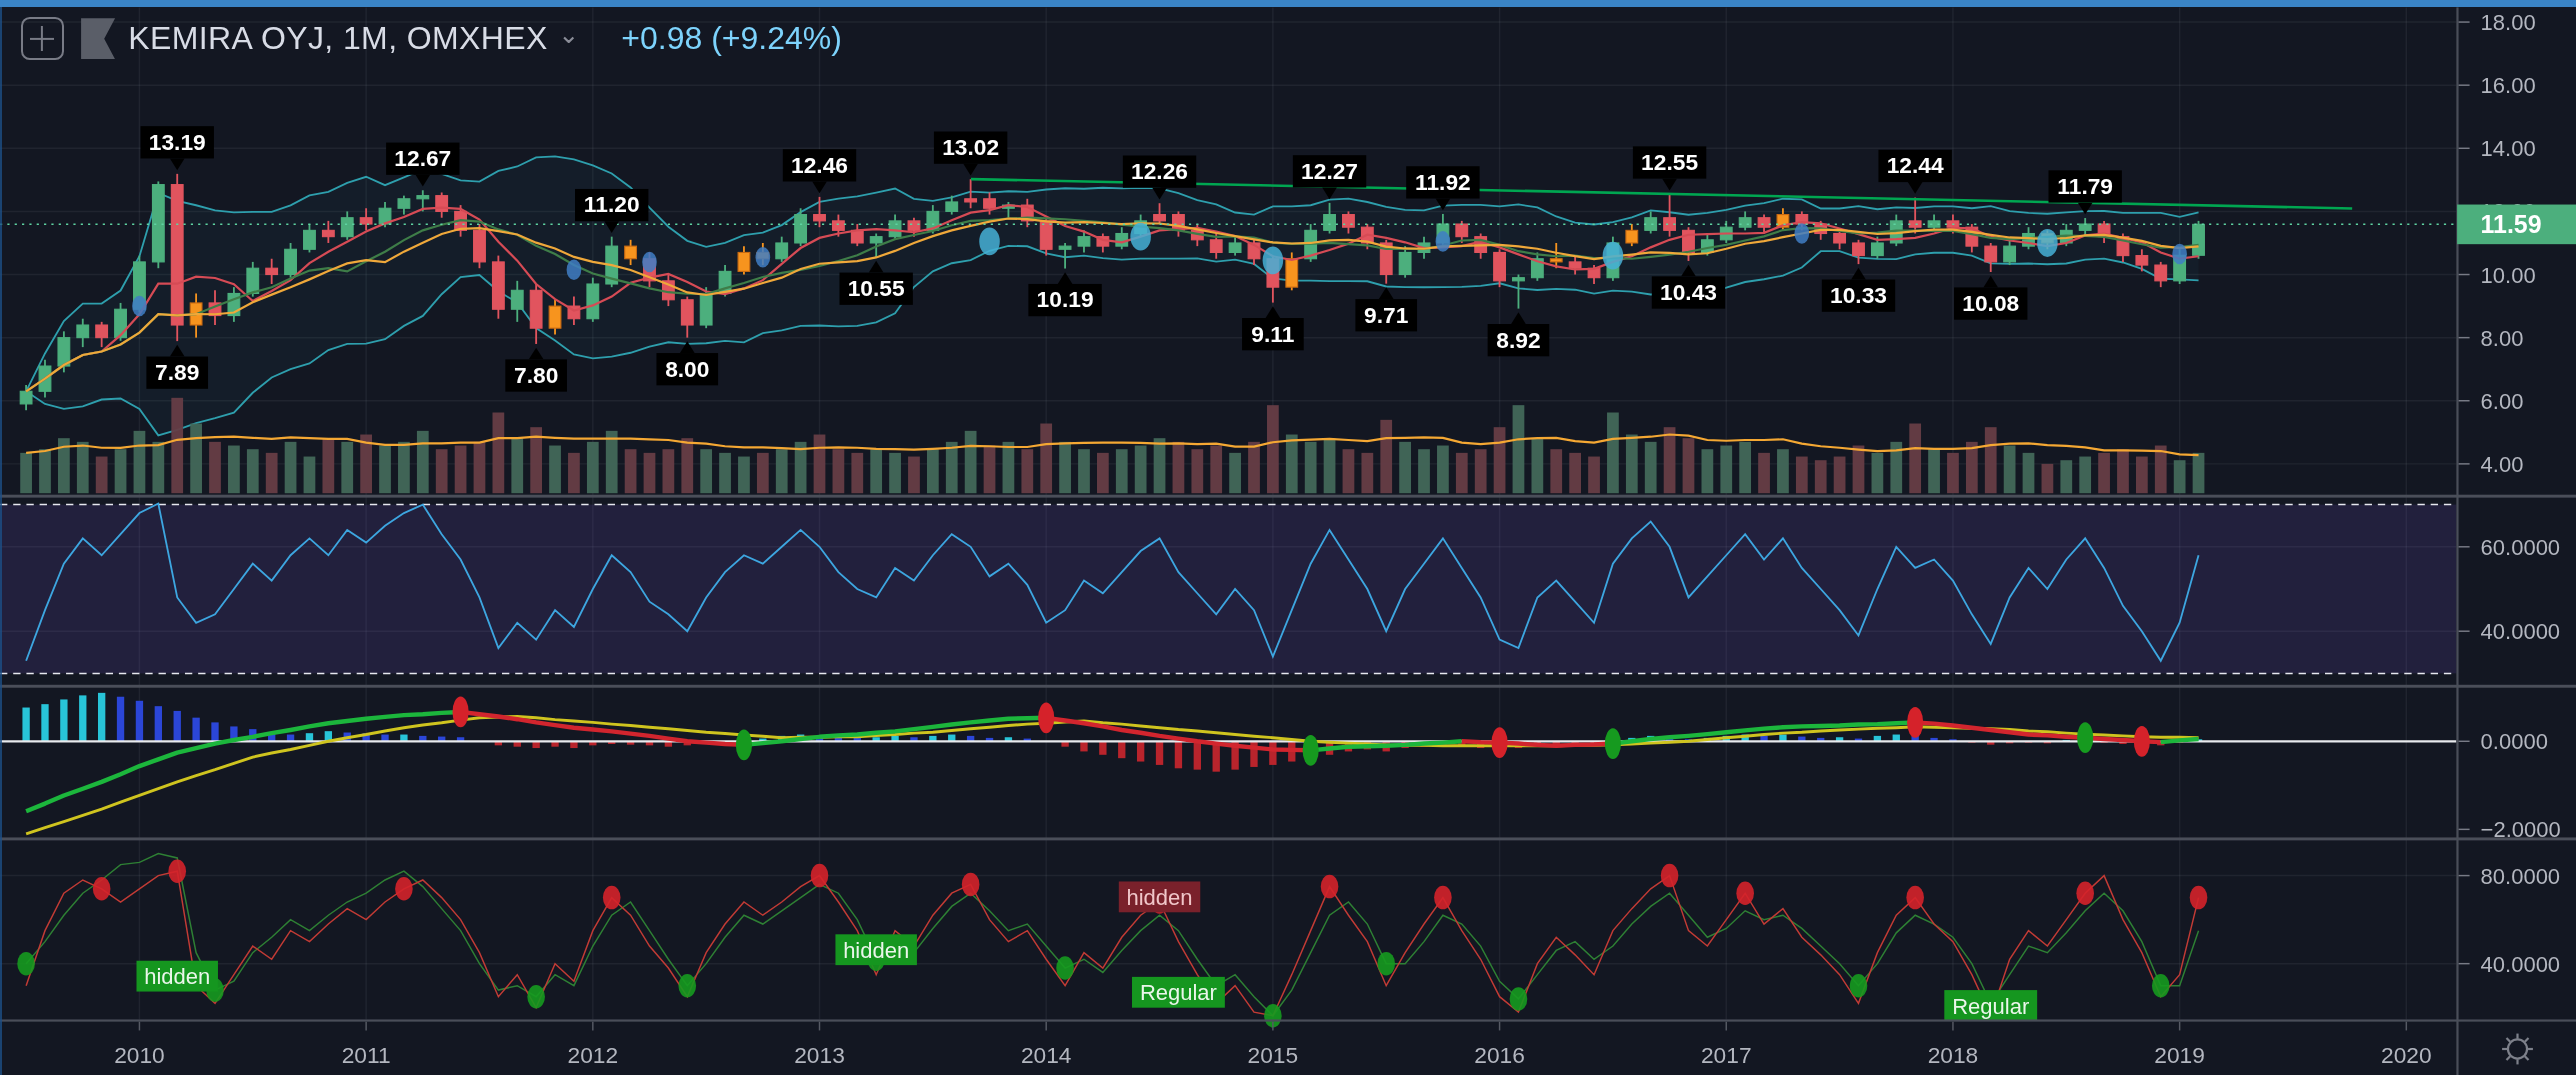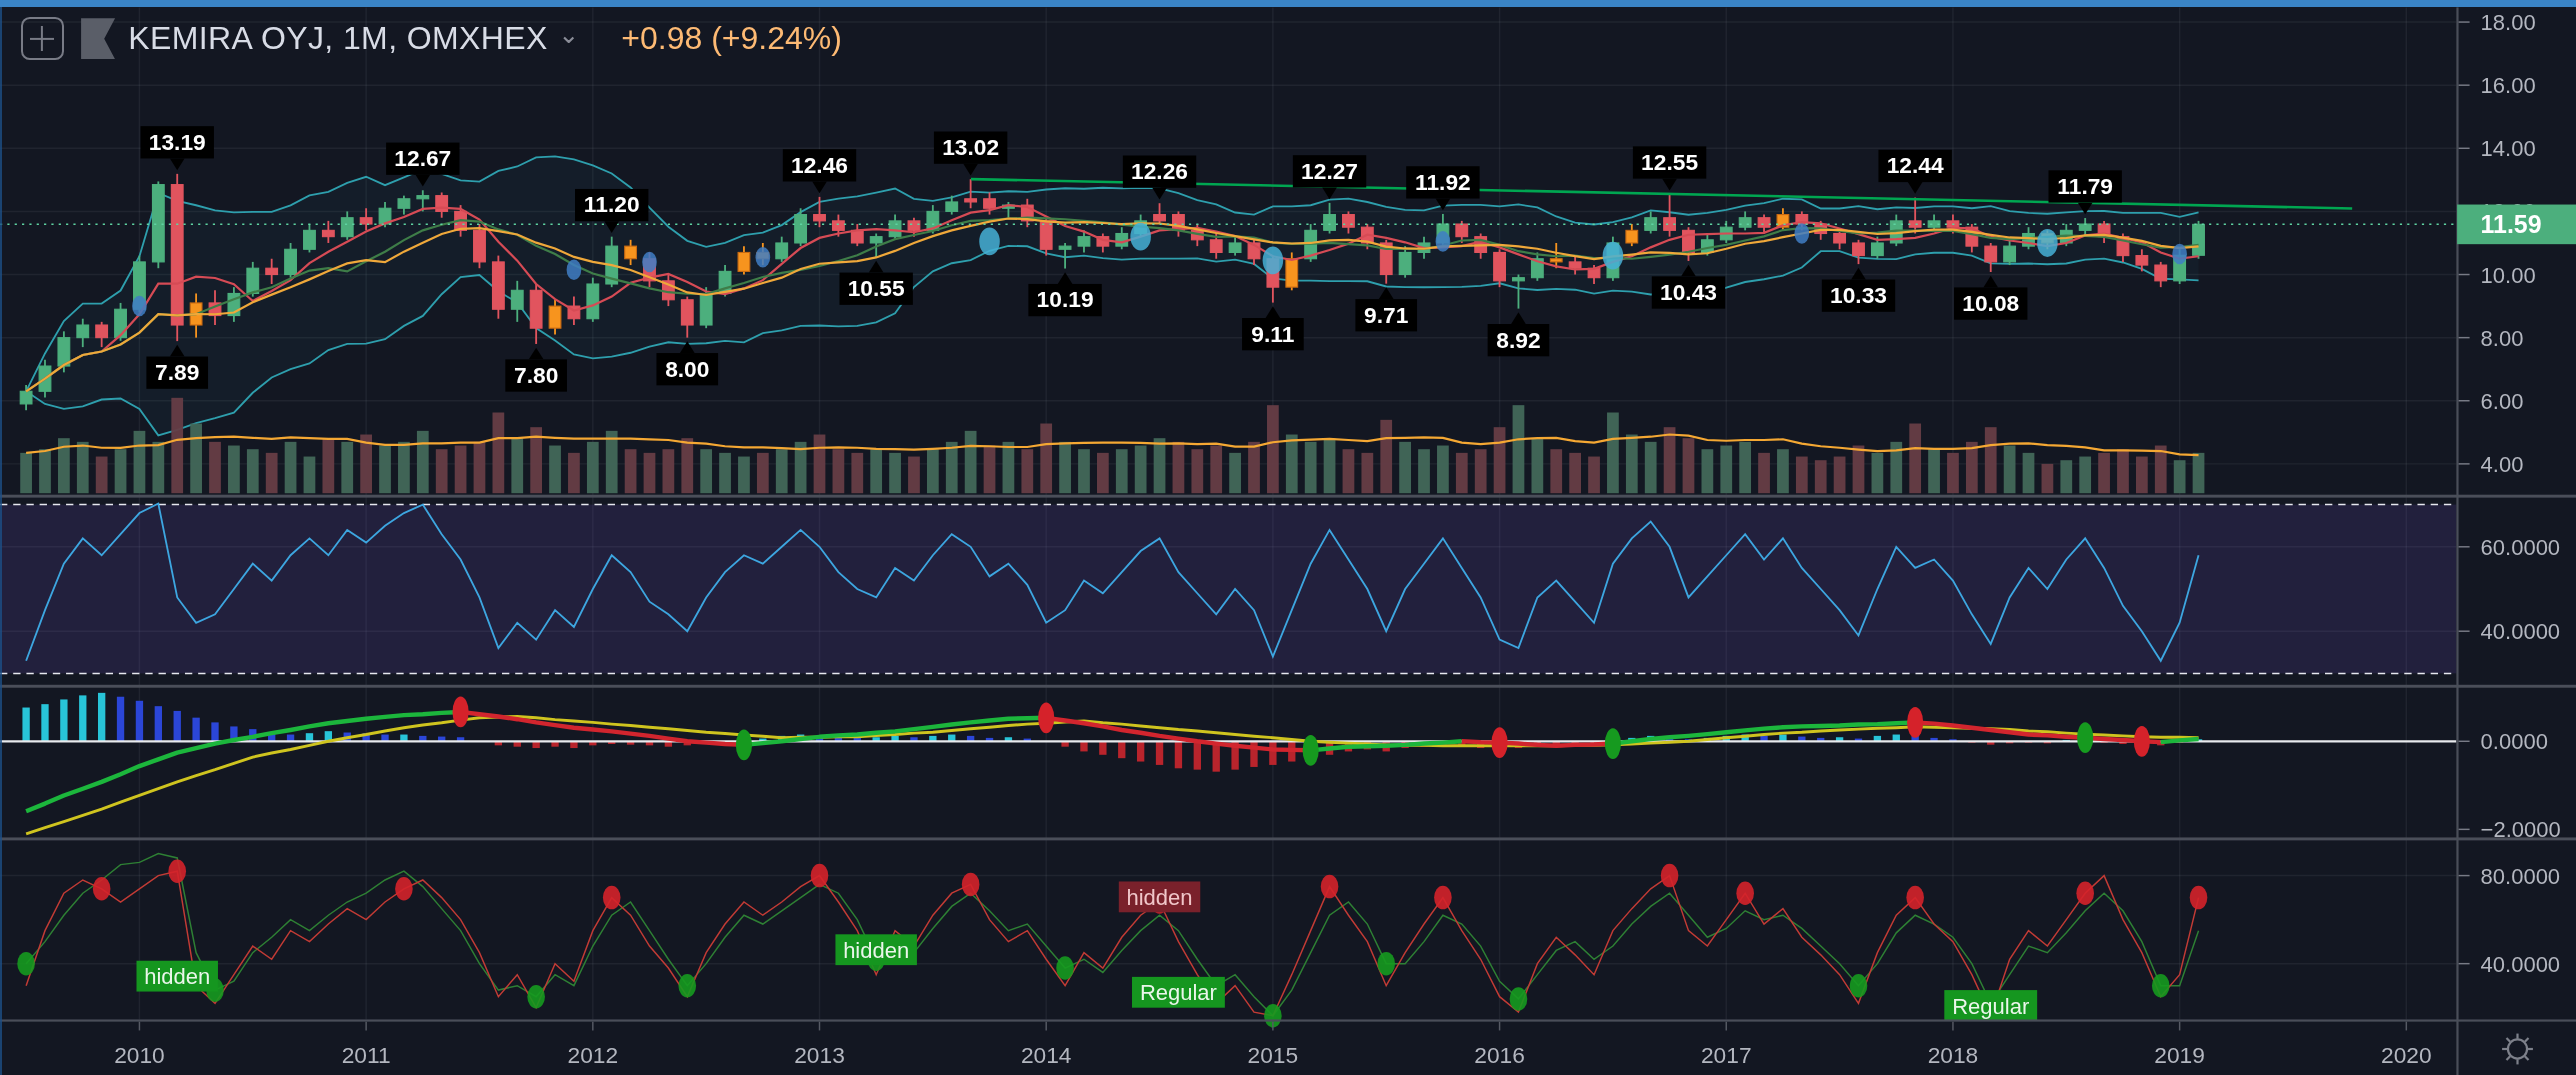--- a/index.html
+++ b/index.html
@@ -11,21 +11,21 @@
   #header{position:absolute;left:0;top:13.2px;height:51px;display:flex;align-items:center;gap:13.2px;}
   #plus-btn{width:43px;height:43px;margin-left:20.5px;border:2.2px solid #787b86;border-radius:8.8px;
     position:relative;box-sizing:border-box;cursor:pointer;}
   #plus-btn:before,#plus-btn:after{content:"";position:absolute;background:#787b86;}
   #plus-btn:before{left:50%;top:7.3px;bottom:7.3px;width:2.2px;transform:translateX(-50%);}
   #plus-btn:after{top:50%;left:7.3px;right:7.3px;height:2.2px;transform:translateY(-50%);}
   #sym-logo{width:34px;height:41px;margin-left:4.4px;background:#5a5e68;
     clip-path:polygon(0 0,100% 0,68% 50%,100% 100%,0 100%);}
   #sym-title{color:#d8dce6;font-size:32px;letter-spacing:0.4px;white-space:nowrap;cursor:pointer;}
   #chevron{color:#8a8d98;font-size:25px;margin-left:-2.9px;transform:translateY(-4.4px);cursor:pointer;}
-  #change{color:#fdba74;font-size:32px;margin-left:29px;white-space:nowrap;}
+  #change{color:#7dd3fc;font-size:32px;margin-left:29px;white-space:nowrap;}
   #price-axis-hit{position:absolute;right:0;top:7.3px;width:120px;height:1013px;cursor:ns-resize;}
   #time-axis-hit{position:absolute;left:0;top:1021px;width:2456px;height:55px;cursor:ew-resize;}
   #gear-btn{position:absolute;left:2488px;top:1026px;width:59px;height:46px;display:flex;
     align-items:center;justify-content:center;cursor:pointer;}
   svg text{font-family:"Liberation Sans",sans-serif;}
 </style>
 </head>
 <body>
 
 <div id="app">

